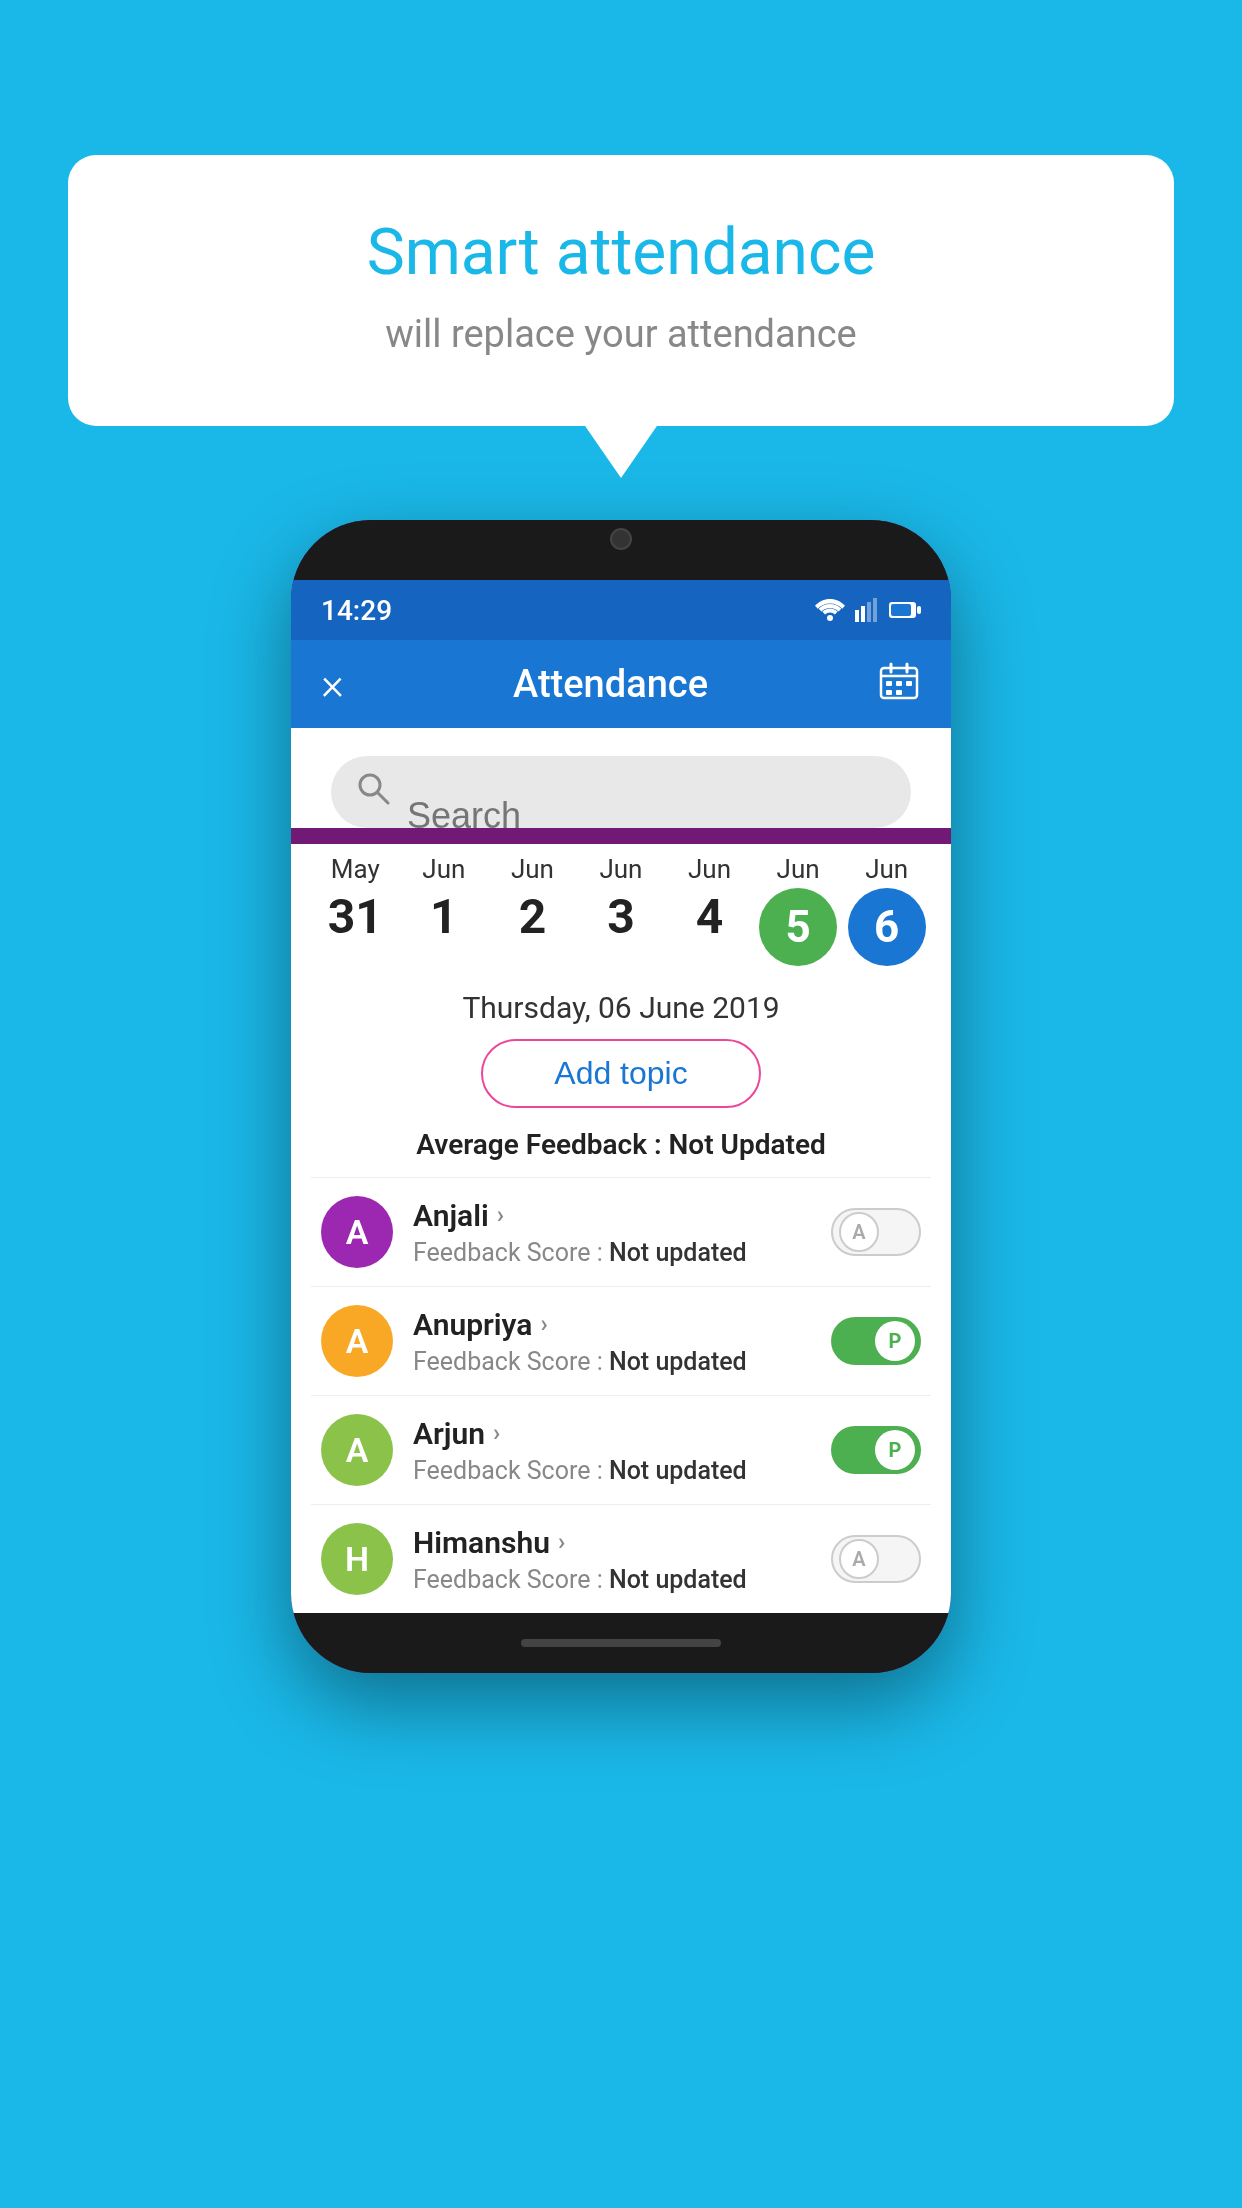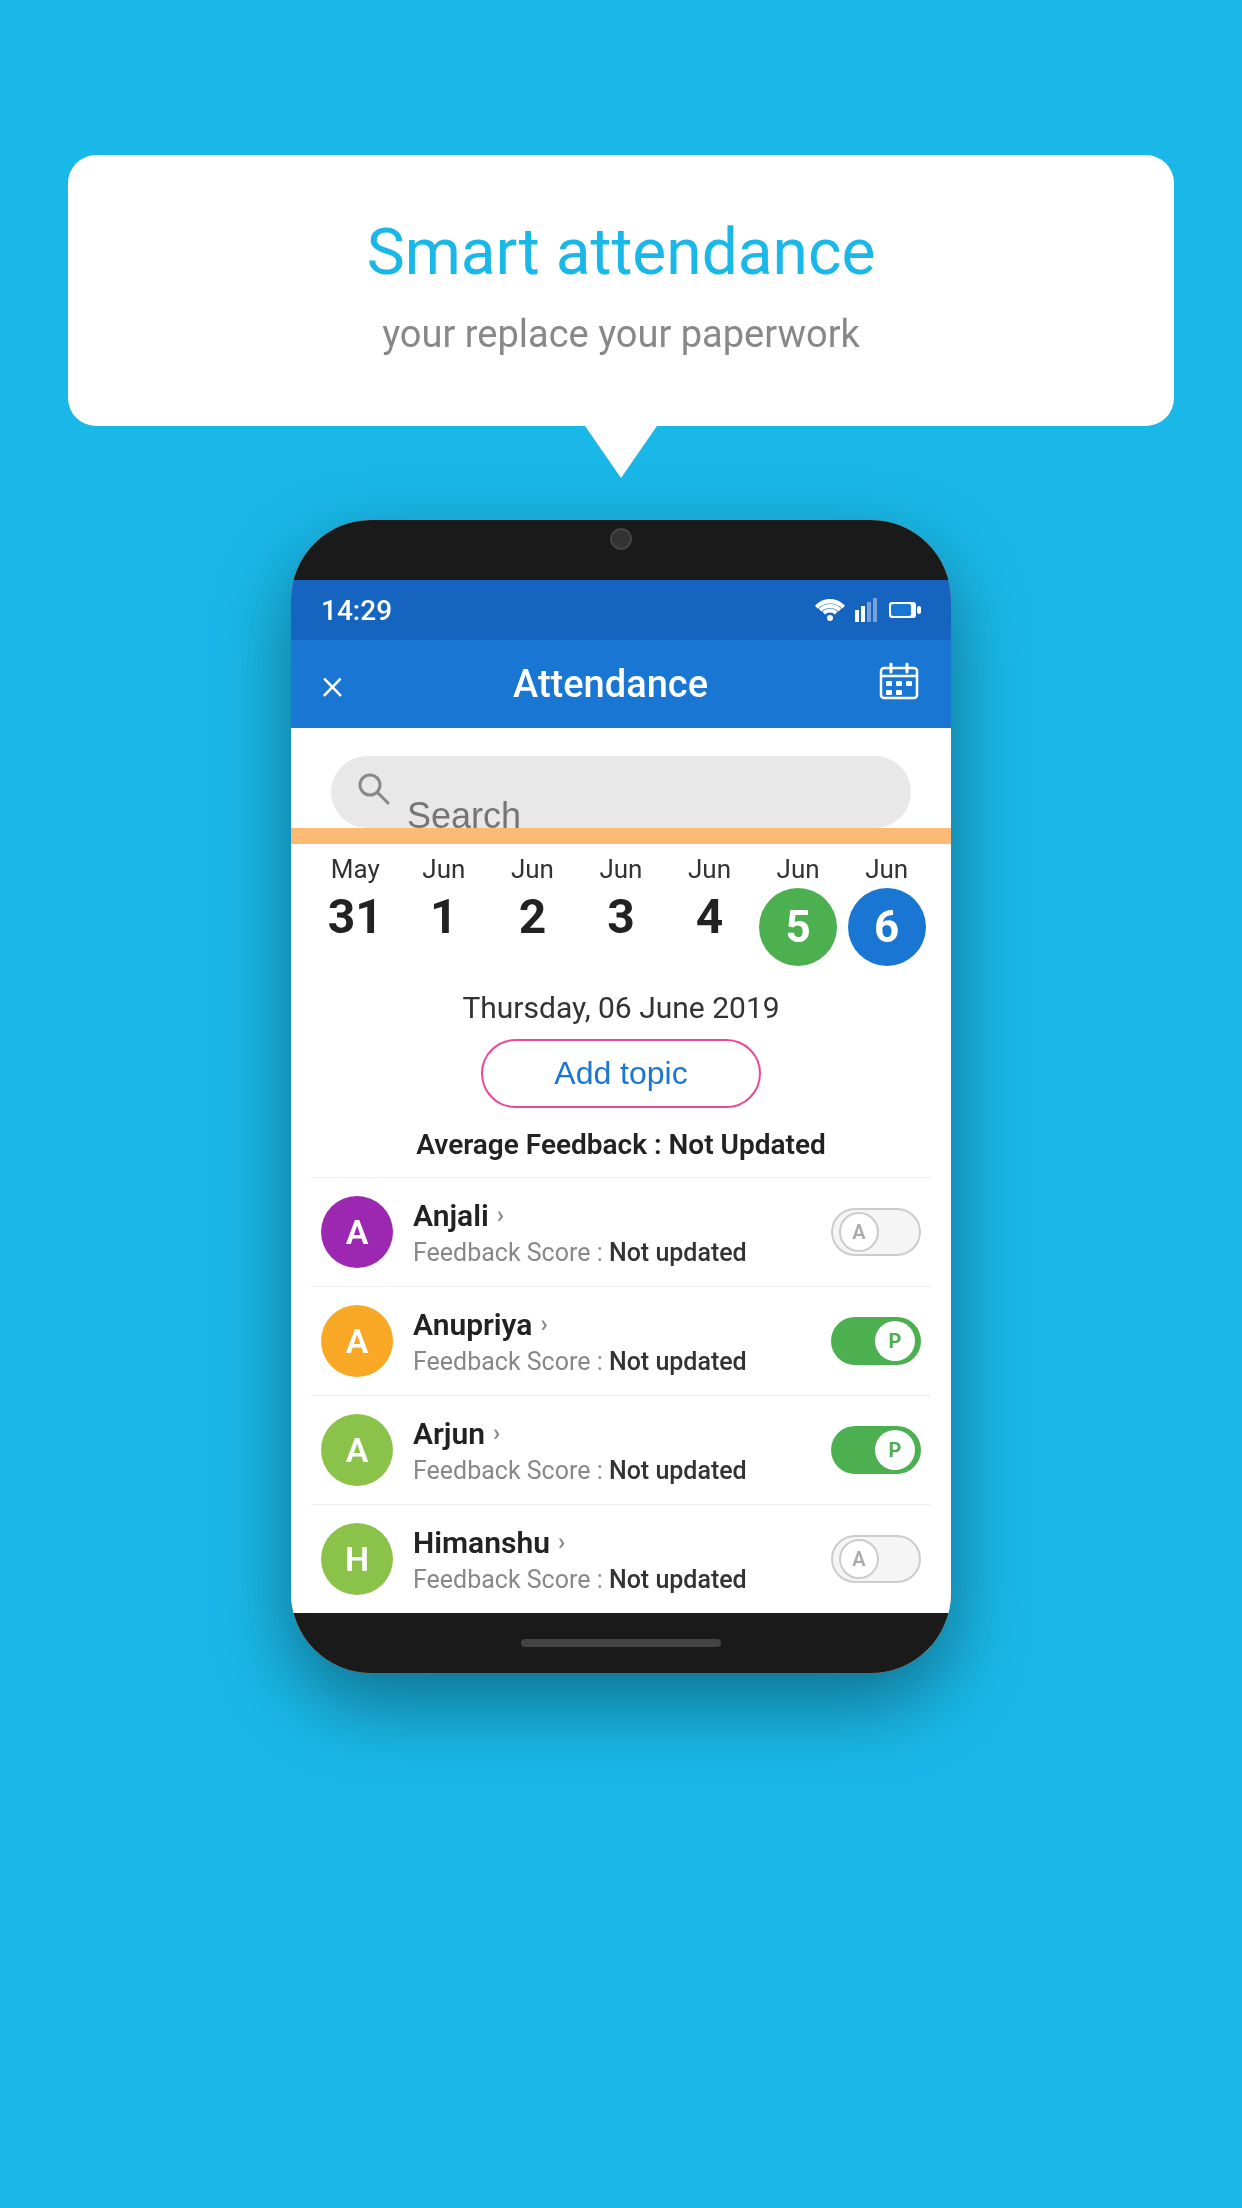--- a/index.html
+++ b/index.html
@@ -62,21 +62,21 @@
     
     .phone-container {
       position: absolute;
       top: 520px;
       left: 50%;
       transform: translateX(-50%);
       width: 660px;
     }
 
     .phone {
-      background: #fdba74;
+      background: #701a75;
       border-radius: 80px;
       padding: 0;
       position: relative;
       overflow: hidden;
       box-shadow: 0 30px 80px rgba(0,0,0,0.4);
     }
 
     
     .status-bar {
       background: #1565c0;
@@ -410,21 +410,21 @@
       background: #444;
       border-radius: 4px;
     }
   </style>
 </head>
 <body>
 
 <div class="speech-bubble-container">
   <div class="speech-bubble">
     <div class="speech-bubble-title">Smart attendance</div>
-    <div class="speech-bubble-subtitle">your replace your paperwork</div>
+    <div class="speech-bubble-subtitle">will replace your attendance</div>
   </div>
 </div>
 
 <div class="phone-container">
   <div class="phone">
 
     <div class="phone-border-top">
       <div class="notch">
         <div class="notch-camera"></div>
       </div>

